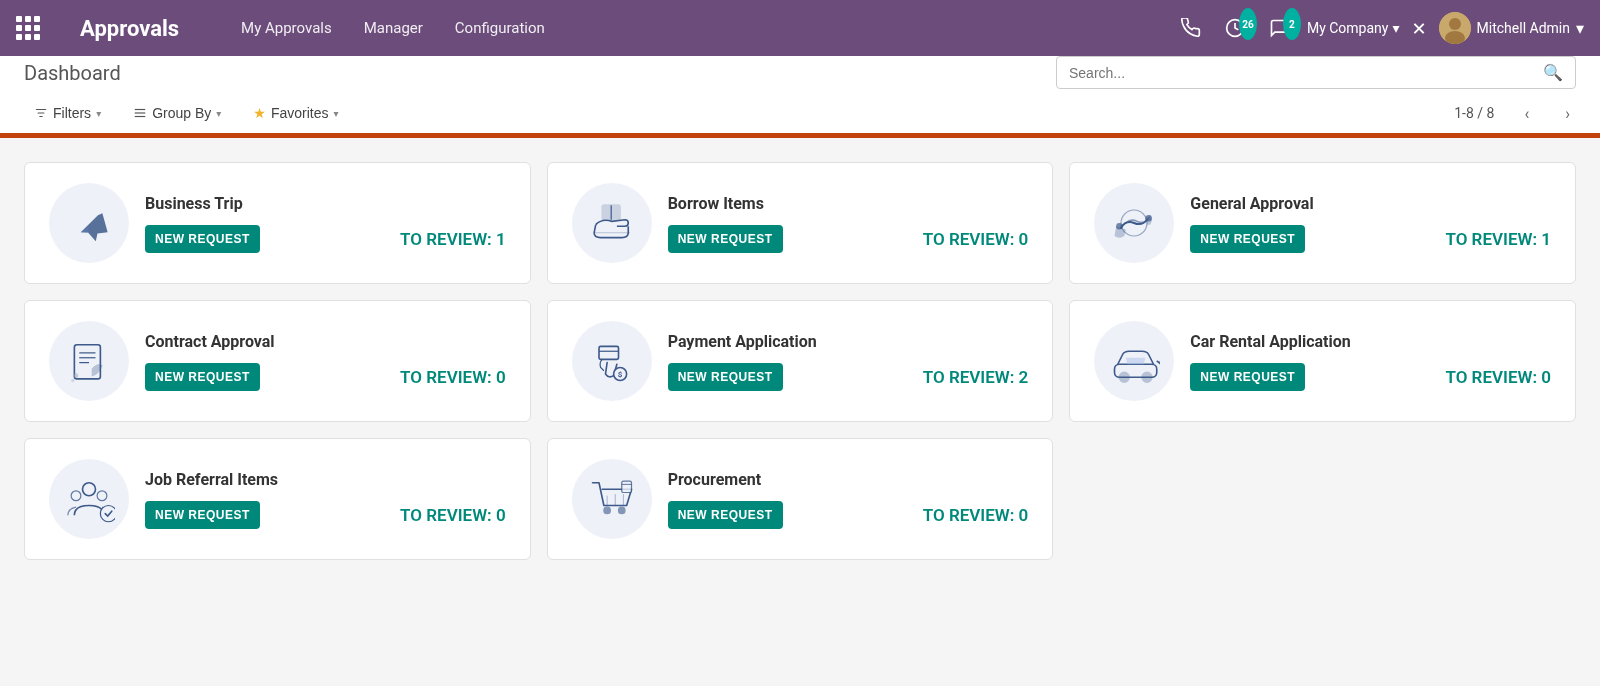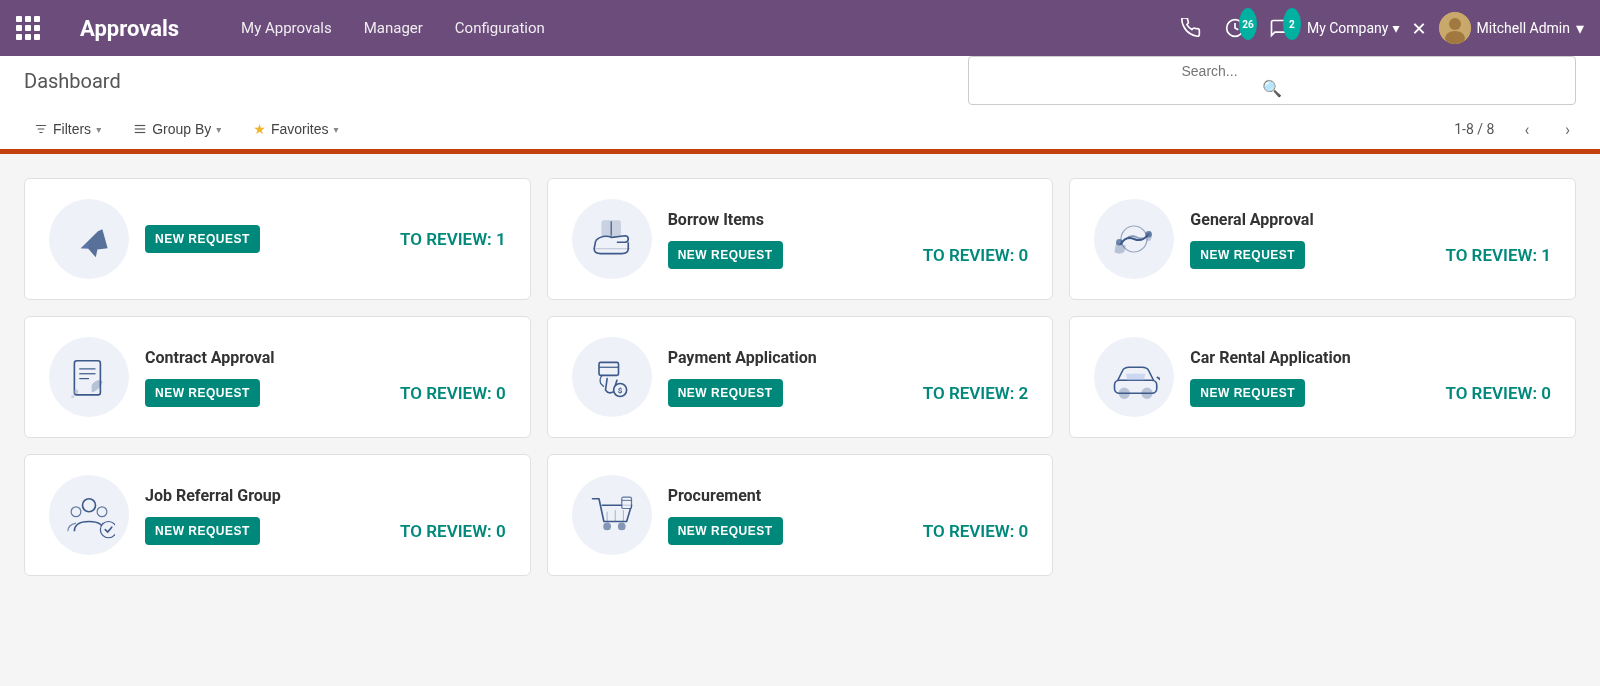--- a/index.html
+++ b/index.html
@@ -123,27 +123,25 @@
       justify-content: space-between;
       margin-bottom: 12px;
     }
     .dashboard-title {
       font-size: 20px;
       color: #555;
       font-weight: 400;
     }
     .search-bar {
       display: flex;
-      align-items: center;
       border: 1px solid #ccc;
       border-radius: 4px;
       padding: 6px 12px;
-      width: 608px;
+      width: 520px;
       background: white;
-      flex-direction: column;
     }
     .search-input {
       border: none;
       outline: none;
       font-size: 14px;
       color: #555;
       flex: 1;
       background: transparent;
     }
     .search-icon-btn {
@@ -367,20 +365,21 @@
     <div class="card-icon">
       <svg width="52" height="52" viewBox="0 0 64 64" fill="none">
     <circle cx="32" cy="32" r="30" fill="#eef1f8"></circle>
     <g transform="translate(8,10) rotate(-25,24,22)">
       <path d="M38 18 L10 28 L18 32 L22 46 L28 38 L40 42 L44 18 Z" fill="#3d5a8a" opacity="0.85"></path>
       <path d="M10 28 L22 26 L18 32 Z" fill="#5a7ab5" opacity="0.7"></path>
     </g>
   </svg>
     </div>
     <div class="card-content">
+      <div class="card-title">Business Trip</div>
       <div class="card-actions">
         <button class="new-request-btn">NEW REQUEST</button>
         <span class="to-review">TO REVIEW: 1</span>
       </div>
     </div>
   </div>
       <div class="card">
     <div class="card-icon">
       <svg width="52" height="52" viewBox="0 0 64 64" fill="none">
     <g transform="translate(4,6)">
@@ -496,21 +495,21 @@
       <circle cx="44" cy="22" r="6" fill="#eef1f8" stroke="#3d5a8a" stroke-width="1.5" opacity="0.8"></circle>
       <path d="M10 46 Q10 34 28 34 Q46 34 46 46" stroke="#3d5a8a" stroke-width="2" fill="none"></path>
       <path d="M2 46 Q2 38 12 36" stroke="#3d5a8a" stroke-width="1.5" fill="none" opacity="0.7"></path>
       <path d="M54 46 Q54 38 44 36" stroke="#3d5a8a" stroke-width="1.5" fill="none" opacity="0.7"></path>
       <circle cx="52" cy="44" r="10" fill="#eef1f8" stroke="#3d5a8a" stroke-width="1.5"></circle>
       <path d="M48 44 L51 47 L56 41" stroke="#3d5a8a" stroke-width="2" stroke-linecap="round" fill="none"></path>
     </g>
   </svg>
     </div>
     <div class="card-content">
-      <div class="card-title">Job Referral Group</div>
+      <div class="card-title">Job Referral Items</div>
       <div class="card-actions">
         <button class="new-request-btn">NEW REQUEST</button>
         <span class="to-review">TO REVIEW: 0</span>
       </div>
     </div>
   </div>
       <div class="card">
     <div class="card-icon">
       <svg width="52" height="52" viewBox="0 0 64 64" fill="none">
     <g transform="translate(4,6)">

